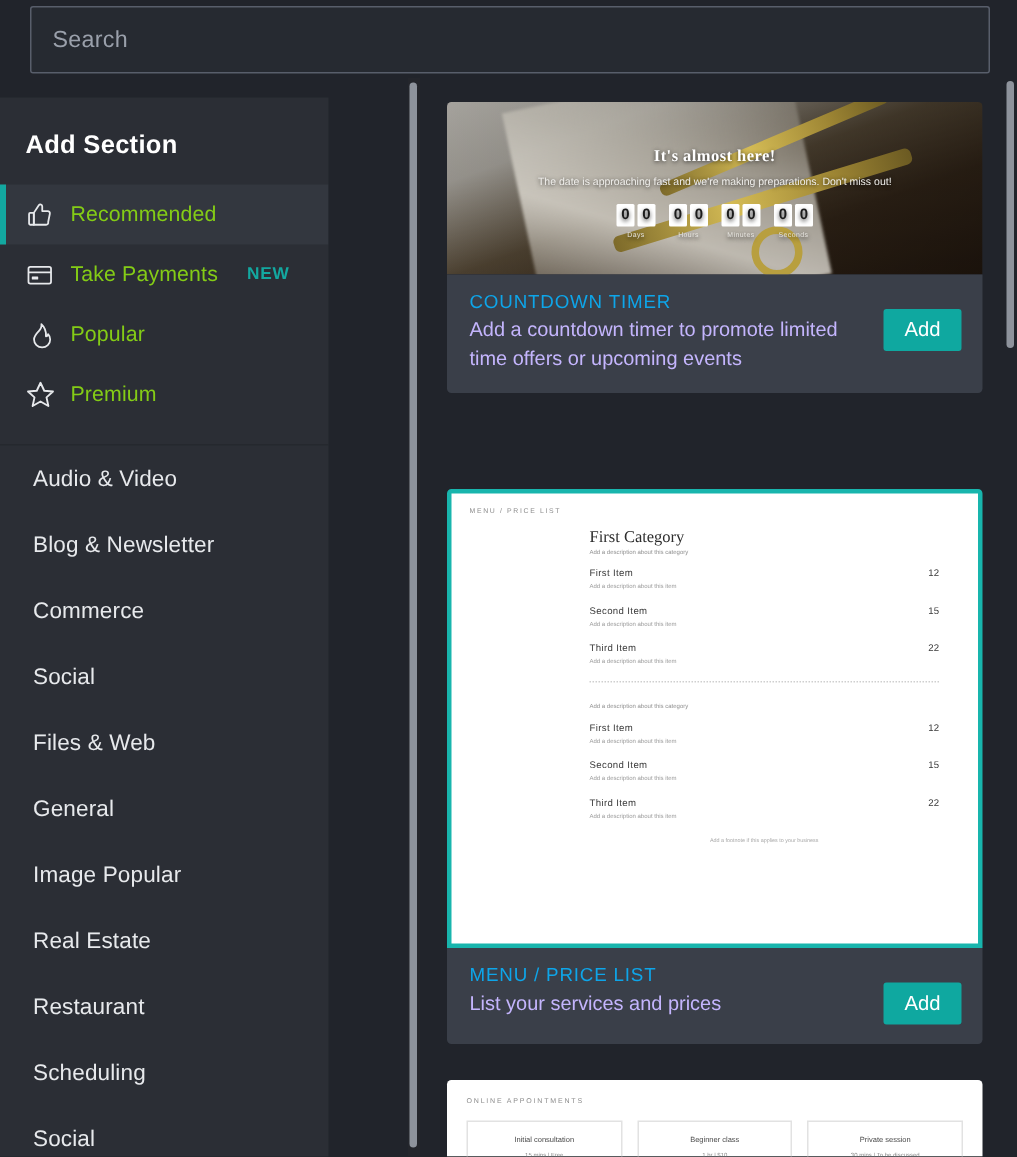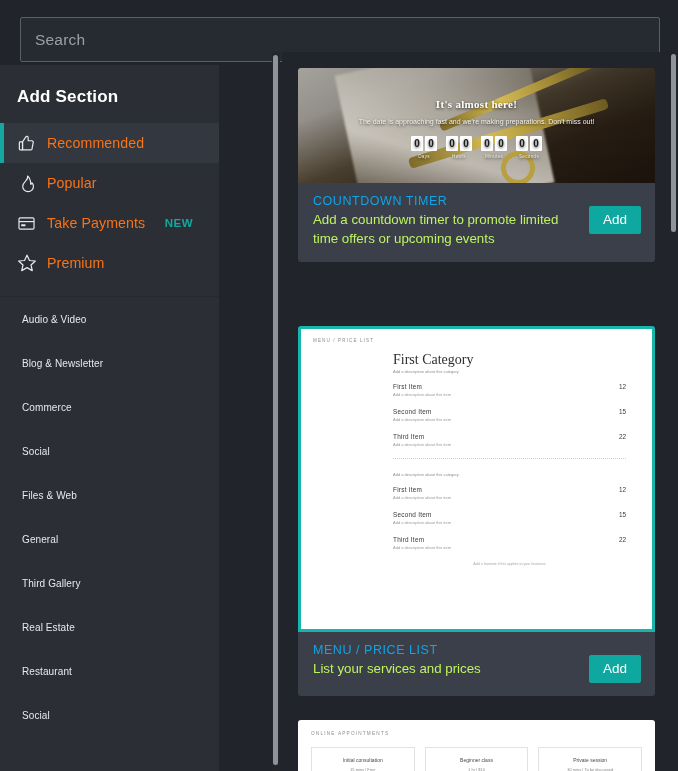--- a/index.html
+++ b/index.html
@@ -10,21 +10,21 @@
     overflow: hidden;
   }
   body { position: relative; }
 
   
   .searchbar-wrap {
     position: absolute; left: 0; top: 0; width: 678px; height: 52px;
     background: #21242b;
   }
   .searchbar {
-    position: absolute; left: 20px; top: 17px; width: 640px; height: 45px;
+    position: absolute; left: 20px; top: 4px; width: 640px; height: 45px;
     background: #262a31; border: 1px solid #585e6b; border-radius: 2px;
     display: flex; align-items: center; padding-left: 14px; text-align: center;
   }
   .searchbar .ph { color: #9aa0ab; font-size: 15.5px; letter-spacing: .2px; }
 
   
   .sidebar {
     position: absolute; left: 0; top: 65px; width: 219px; height: 719px;
     background: #2b2e35; overflow: hidden;
   }
@@ -35,33 +35,33 @@
   .nav-item {
     position: relative; display: flex; align-items: center;
     height: 40px; padding-left: 17px; cursor: pointer;
   }
   .nav-item.active { background: #33373f; }
   .nav-item.active::before {
     content: ""; position: absolute; left: 0; top: 0; width: 4px; height: 100%;
     background: #13a8a0;
   }
   .nav-item .ico { width: 30px; display: flex; align-items: center; color: #e7e9ec; }
-  .nav-item .lbl { color: #f97316; font-size: 14.2px; letter-spacing: .1px; }
+  .nav-item .lbl { color: #84cc16; font-size: 14.2px; letter-spacing: .1px; }
   .nav-item .badge {
     position: absolute; right: 26px; color: #13a8a0;
     font-size: 11.5px; font-weight: bold; letter-spacing: .5px;
   }
 
   .nav-divider { height: 1px; background: #25282e; margin: 13px 0 0 0; }
 
   .cat-item {
     position: relative; display: flex; align-items: center;
     height: 44px; padding-left: 22px; cursor: pointer;
   }
-  .cat-item .lbl { color: #e7e9ec; font-size: 10px; letter-spacing: .1px; }
+  .cat-item .lbl { color: #e7e9ec; font-size: 15px; letter-spacing: .1px; }
 
   
   .sb-track {
     position: absolute; left: 272px; top: 52px; width: 8px; height: 719px;
     background: #24262c;
   }
   .sb-thumb {
     position: absolute; left: 273px; top: 55px; width: 5px; height: 710px;
     background: #8e939c; border-radius: 3px;
   }
@@ -85,21 +85,21 @@
   .card-footer {
     background: #3a3f49; padding: 11px 14px 13px 15px;
     display: flex; align-items: flex-start; position: relative;
     border-radius: 0 0 3px 3px;
   }
   .card-footer .ftxt { flex: 1; padding-right: 10px; }
   .card-footer .kicker {
     color: #0ea5e9; font-size: 12.5px; letter-spacing: .55px;
     text-transform: uppercase; margin-bottom: 3px;
   }
-  .card-footer .desc { color: #bef264; font-size: 13.3px; line-height: 1.42; }
+  .card-footer .desc { color: #c4b5fd; font-size: 13.3px; line-height: 1.42; }
   .add-btn {
     background: #0fa8a0; color: #ffffff; font-size: 13.5px;
     padding: 6px 14px 7px; border: none; border-radius: 2px;
     cursor: pointer; align-self: flex-start; margin-top: 12px;
     font-family: "Liberation Sans", sans-serif;
   }
 
   
   #card-countdown { top: 16px; border-radius: 29px; }
   .cd-hero {
@@ -148,21 +148,21 @@
   #card-menu { top: 274px; }
   .menu-preview {
     background: #fff; border: 3px solid #18b5ad; border-radius: 3px 3px 0 0;
     height: 306px; padding: 9px 12px 6px; overflow: hidden;
     font-family: "Liberation Sans", sans-serif;
   }
   .mp-kicker { color: #8d8d8d; font-size: 4.6px; letter-spacing: 1.1px; margin-bottom: 9px; }
   .mp-body { padding-left: 80px; padding-right: 14px; }
   .mp-cat {
     font-family: "Liberation Serif", serif; color: #2e2e2e;
-    font-size: 14px; margin-bottom: 1px;
+    font-size: 11px; margin-bottom: 1px;
   }
   .mp-catdesc { color: #909090; font-size: 4px; margin-bottom: 9px; }
   .mp-row { display: flex; justify-content: space-between; align-items: baseline; }
   .mp-item { color: #3a3a3a; font-size: 6.4px; letter-spacing: .25px; }
   .mp-price { color: #3a3a3a; font-size: 6.4px; }
   .mp-idesc { color: #9a9a9a; font-size: 4px; margin-top: 2px; margin-bottom: 11px; }
   .mp-hr { border: none; border-top: 1px dotted #cfcfcf; margin: 8px 0 13px; }
   .mp-foot { color: #a9a9a9; font-size: 3.6px; text-align: center; margin-top: 12px; }
 
   
@@ -193,45 +193,45 @@
   <div class="sidebar-title">Add Section</div>
 
   <div class="nav-item active">
     <span class="ico">
       <svg width="19" height="19" viewBox="0 0 24 24" fill="none" stroke="currentColor" stroke-width="1.5" stroke-linejoin="round">
         <path d="M7 10v10H4a1 1 0 0 1-1-1v-8a1 1 0 0 1 1-1z"></path>
         <path d="M7 10l4.2-6.4a1.6 1.6 0 0 1 2.9 1v3.9h4.6a1.8 1.8 0 0 1 1.8 2.2l-1.4 7A1.8 1.8 0 0 1 17.3 20H7z"></path>
       </svg>
     </span>
     <span class="lbl">Recommended</span>
-  </div>
-
-  <div class="nav-item">
-    <span class="ico">
-      <svg width="19" height="19" viewBox="0 0 24 24" fill="none" stroke="currentColor" stroke-width="1.5" stroke-linejoin="round">
-        <path d="M13.4 2.6c.6 3.1-1 4.6-2.6 6.3-1.7 1.8-3.6 3.8-3.6 6.6a6.8 6.8 0 0 0 13.6 0c0-1.9-.8-3.3-1.8-4.4-.2 1-.9 1.8-1.8 1.8.6-3.7-1.5-8.4-3.8-10.3z"></path>
-      </svg>
-    </span>
-    <span class="lbl">Popular</span>
   </div>
 
   <div class="nav-item">
     <span class="ico">
       <svg width="19" height="19" viewBox="0 0 24 24" fill="none" stroke="currentColor" stroke-width="1.5">
         <rect x="2.5" y="5" width="19" height="14" rx="1.6"></rect>
         <line x1="2.5" y1="9.6" x2="21.5" y2="9.6"></line>
         <rect x="5.3" y="13" width="5.4" height="2.6" rx=".5" fill="currentColor" stroke="none"></rect>
       </svg>
     </span>
     <span class="lbl">Take Payments</span>
     <span class="badge">NEW</span>
   </div>
 
   <div class="nav-item">
     <span class="ico">
+      <svg width="19" height="19" viewBox="0 0 24 24" fill="none" stroke="currentColor" stroke-width="1.5" stroke-linejoin="round">
+        <path d="M13.4 2.6c.6 3.1-1 4.6-2.6 6.3-1.7 1.8-3.6 3.8-3.6 6.6a6.8 6.8 0 0 0 13.6 0c0-1.9-.8-3.3-1.8-4.4-.2 1-.9 1.8-1.8 1.8.6-3.7-1.5-8.4-3.8-10.3z"></path>
+      </svg>
+    </span>
+    <span class="lbl">Popular</span>
+  </div>
+
+  <div class="nav-item">
+    <span class="ico">
       <svg width="20" height="20" viewBox="0 0 24 24" fill="none" stroke="currentColor" stroke-width="1.5" stroke-linejoin="round">
         <polygon points="12,2.6 15,9 22,9.6 16.8,14.3 18.3,21.2 12,17.6 5.7,21.2 7.2,14.3 2,9.6 9,9"></polygon>
       </svg>
     </span>
     <span class="lbl">Premium</span>
   </div>
 
   <div class="nav-divider"></div>
 
   <div class="cat-item">
@@ -246,27 +246,30 @@
   <div class="cat-item">
     <span class="lbl">Social</span>
     </div>
   <div class="cat-item">
     <span class="lbl">Files &amp; Web</span>
     </div>
   <div class="cat-item">
     <span class="lbl">General</span>
     </div>
   <div class="cat-item">
-    <span class="lbl">Third Gallery</span>
+    <span class="lbl">Image Popular</span>
     </div>
   <div class="cat-item">
     <span class="lbl">Real Estate</span>
     </div>
   <div class="cat-item">
     <span class="lbl">Restaurant</span>
+    </div>
+  <div class="cat-item">
+    <span class="lbl">Scheduling</span>
     </div>
   <div class="cat-item">
     <span class="lbl">Social</span>
     </div>
 </div>
 
 <div class="sb-track"></div>
 <div class="sb-thumb"></div>
 
 <div class="panel">

